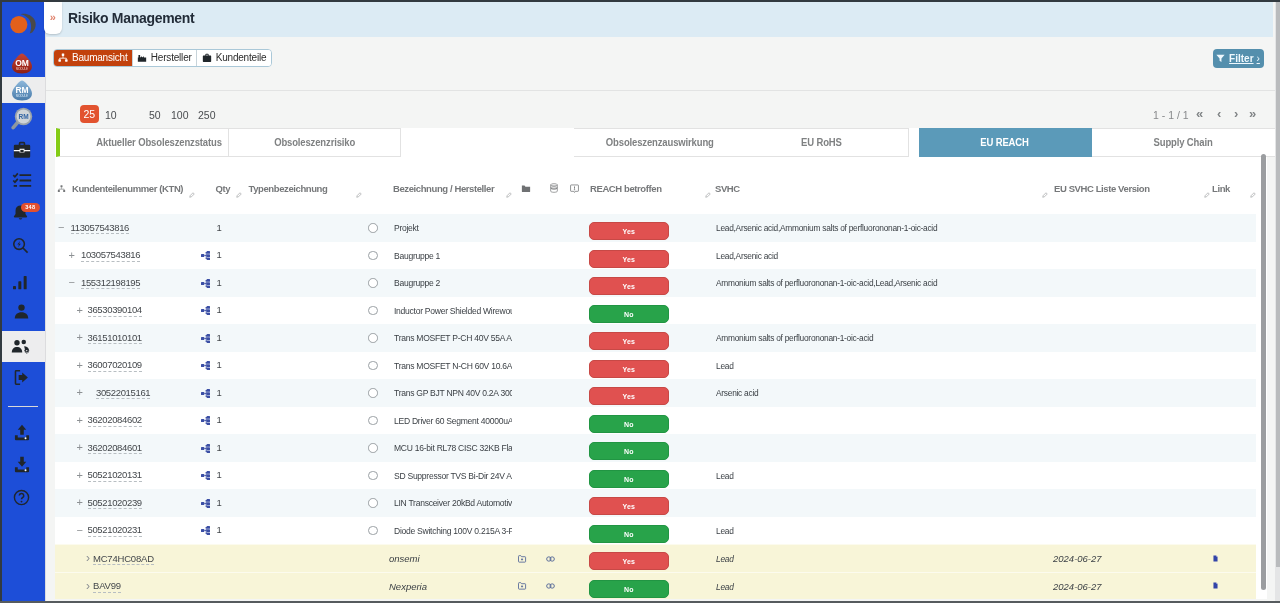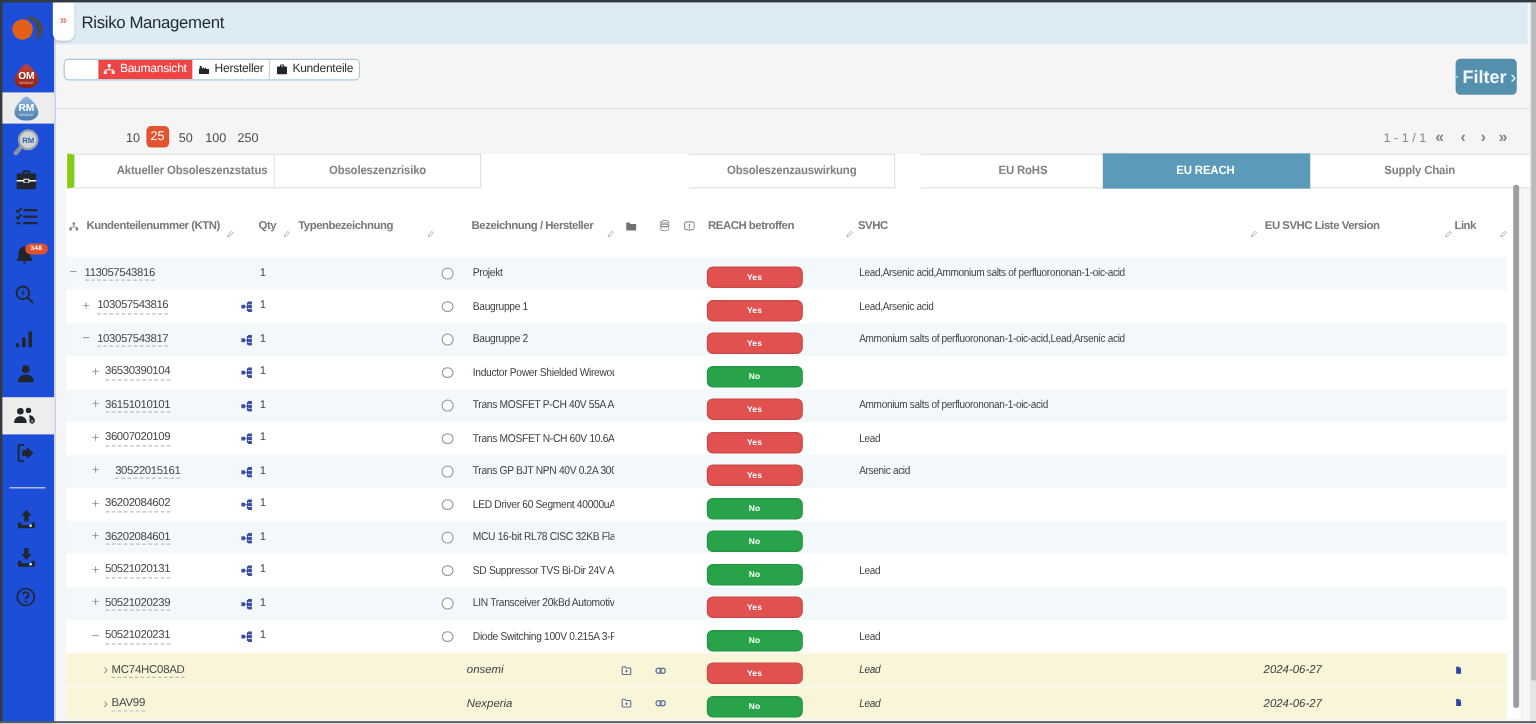--- a/index.html
+++ b/index.html
@@ -10,38 +10,38 @@
 .fbot { position:absolute; left:0; top:601px; width:1280px; height:2px; background:#565b5e; z-index:60; }
 .wsb { position:absolute; left:1275px; top:1.5px; width:5px; height:601.5px; background:#e4e5e6; z-index:59; }
 .wsbt { position:absolute; left:0.5px; top:0px; width:4.5px; height:565px; background:#b9bbbd; }
 
 #side { position:absolute; left:0; top:0; width:45.5px; height:603px; background:#1d4ed8; border-right:1px solid #dcdcde; z-index:20; }
 .shl { position:absolute; left:0; width:44.5px; background:#ededee; }
 .sic { position:absolute; }
 
 #hdr { position:absolute; left:45.5px; top:0; width:1227px; height:36.5px; background:#dcebf4; }
 #crumb { position:absolute; left:44px; top:1.5px; width:17.5px; height:32px; background:#fff; border-radius:0 0 6px 6px; box-shadow:0 1px 2px rgba(0,0,0,.18); z-index:25; color:#e0826c; font-size:11px; font-weight:bold; text-align:center; line-height:30px; }
-#title { position:absolute; left:68px; top:10px; font-size:14px; font-weight:normal; color:#222c38; letter-spacing:-0.3px; z-index:26; }
+#title { position:absolute; left:68px; top:10px; font-size:14px; font-weight:bold; color:#222c38; letter-spacing:-0.3px; z-index:26; }
 
 #btng { position:absolute; left:53px; top:49px; height:17.5px; display:flex; border:1px solid #aac8d8; border-radius:4px; overflow:hidden; background:#fff; z-index:5; }
 .btn { font-size:10px; color:#2c2c2c; display:flex; align-items:center; justify-content:center; border-right:1px solid #c8d4da; background:#fff; letter-spacing:-0.2px; }
 .btn:last-child { border-right:none; }
-.btn.act { background:#ef4444; color:#fff;margin-left:28px; }
+.btn.act { background:#c2410c; color:#fff; }
 .bic { width:10px; height:10px; margin-right:4px; }
-#fbtn { position:absolute; left:1212.5px; top:49px; width:51px; height:30px; background:#548fad; border-radius:4px; color:#eef8fd; font-size:15px; font-weight:bold; display:flex; align-items:center; justify-content:center; z-index:5; }
+#fbtn { position:absolute; left:1212.5px; top:49px; width:51px; height:19px; background:#548fad; border-radius:4px; color:#eef8fd; font-size:10px; font-weight:bold; display:flex; align-items:center; justify-content:center; z-index:5;text-decoration:underline; }
 #divider { position:absolute; left:45.5px; top:90px; width:1229.5px; height:1px; background:#e2e3e3; }
 
 .pgn { position:absolute; top:108.5px; font-size:10.5px; color:#4a4d50; z-index:5;margin-left:44px; }
-#psz25 { position:absolute; left:79.5px; top:104.5px; width:19.5px; height:18.5px; background:#e2532f; border-radius:4px; color:#fff; font-size:10.5px; text-align:center; line-height:18.5px; z-index:5;margin-left:42px; }
+#psz25 { position:absolute; left:79.5px; top:104.5px; width:19.5px; height:18.5px; background:#e2532f; border-radius:4px; color:#fff; font-size:10.5px; text-align:center; line-height:18.5px; z-index:5; }
 #pinfo { position:absolute; left:1153px; top:108.5px; font-size:10.5px; color:#87898b; z-index:5; }
 .parr { position:absolute; top:106px; font-size:13px; color:#808486; font-weight:bold; z-index:5; }
 
 #card { position:absolute; left:55px; top:128px; width:1212px; height:471px; background:#fff; z-index:3; }
 .tab { position:absolute; top:0; height:28.5px; background:#fff; border:1px solid #e2e2e2; border-left:none; color:#7f8182; font-size:10px; font-weight:bold; text-align:center; line-height:27.5px; letter-spacing:-0.15px; }
-.tab:first-child { border-left:6px solid #84cc16;padding-left:31px; }
+.tab:first-child { border-left:4px solid #84cc16;padding-left:31px; }
 .tact { background:#5b9ab9; border-color:#5b9ab9; color:#fff; }
 .tl { display:inline-block; transform:scaleX(0.95); transform-origin:center; }
 
 .th { position:absolute; top:55px; font-size:9.5px; font-weight:bold; color:#76787a; letter-spacing:-0.4px; }
 .pcl { position:absolute; width:6px; height:6px; }
 
 .row { position:absolute; left:0; width:1201px; }
 .rb { background:#f3f8fa; }
 .rw { background:#fff; }
 .ry { background:#f8f5d8; border-top:1.5px solid #fcfbee; }
@@ -205,21 +205,21 @@
 <span class="pgn" style="left:154px">250</span>
 <span id="pinfo">1 - 1 / 1</span>
 <span class="parr" style="left:1196px">«</span>
 <span class="parr" style="left:1217px">‹</span>
 <span class="parr" style="left:1234px">›</span>
 <span class="parr" style="left:1249px">»</span>
 <div id="card">
 <div class="tab" style="left:1.0px;width:172.6px"><span class="tl">Aktueller Obsoleszenzstatus</span></div>
 <div class="tab" style="left:173.6px;width:172.6px"><span class="tl">Obsoleszenzrisiko</span></div>
 <div class="tab" style="left:518.8px;width:172.6px"><span class="tl">Obsoleszenzauswirkung</span></div>
-<div class="tab" style="left:712px;width:172.6px"><span class="tl">EU RoHS</span></div>
+<div class="tab" style="left:681px;width:172.6px"><span class="tl">EU RoHS</span></div>
 <div class="tab tact" style="left:864.0px;width:172.6px"><span class="tl">EU REACH</span></div>
 <div class="tab" style="left:1036.6px;width:184px"><span class="tl">Supply Chain</span></div>
 <svg class="hic" style="left:2px;top:56.5px;width:9px;height:8px" viewBox="0 0 24 24" fill="#76787a">
         <rect x="9" y="1" width="6" height="6" rx="1"></rect>
         <rect x="1" y="15" width="6" height="6" rx="1"></rect>
         <rect x="17" y="15" width="6" height="6" rx="1"></rect>
         <path stroke="#76787a" stroke-width="2" fill="none" d="M12 7v4M4 15v-2.5h16V15"></path>
       </svg>
 <span class="th" style="left:17px">Kundenteilenummer (KTN)</span>
 <span class="th" style="left:160.5px">Qty</span>
@@ -291,21 +291,21 @@
           </g>
         </svg>
         <span class="qty">1</span>
         <span class="radio"></span>
         <span class="desc">Baugruppe 1</span>
         <div class="pill py" style="top:8.0px">Yes</div>
         <span class="svhc">Lead,Arsenic acid</span>
       </div>
 <div class="row rb" style="top:141.0px;height:27.5px">
         <span class="sym" style="left:13.5px">−</span>
-        <span class="ktn" style="left:26.0px">103057543817</span>
+        <span class="ktn" style="left:26.0px">155312198195</span>
         <svg class="shr" viewBox="0 0 10 10">
           <g fill="#3b4fa5">
             <rect x="0" y="3.2" width="3.6" height="3.6" rx="0.6"></rect>
             <rect x="6.3" y="0" width="3.7" height="3" rx="0.6"></rect>
             <rect x="6.3" y="3.6" width="3.7" height="3" rx="0.6"></rect>
             <rect x="6.3" y="7.2" width="3.7" height="3" rx="0.6"></rect>
             <path d="M3.6 4.6h2.7v1h-2.7z"></path>
             <path d="M5.3 1.2h1v7.8h-1z"></path>
             <path d="M5.3 1.2h1.2v1h-1.2z M5.3 8h1.2v1h-1.2z"></path>
           </g>

